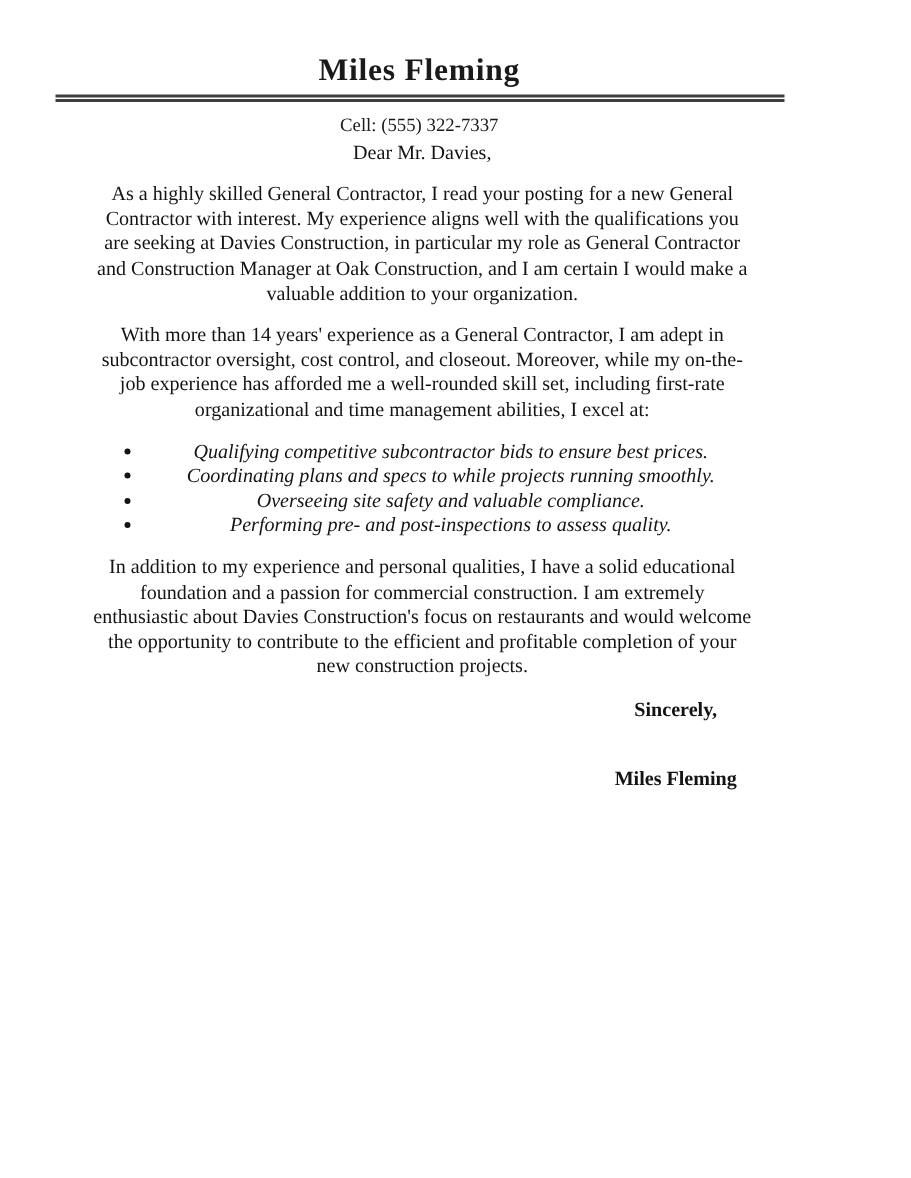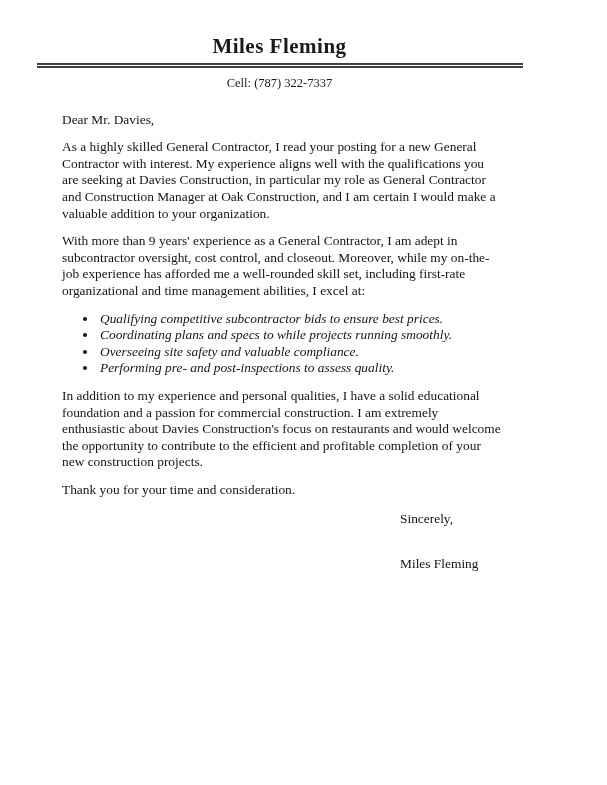--- a/index.html
+++ b/index.html
@@ -32,80 +32,80 @@
     margin: 4px auto 7px auto;
     border-top: 2px solid #3f3f3f;
     border-bottom: 2px solid #3f3f3f;
   }
   .contact {
     font-size: 12.5px;
     line-height: 1.32;
     color: #1a1a1a;
   }
   .letter-body {
-    margin: 20px 58px 0 62px;
+    margin: 2px 58px 0 62px;
     font-size: 13.4px;
     line-height: 1.24;
-    text-align: left;
+    text-align: center;
   }
   .letter-body p {
     margin: 0 0 11px 0;
   }
   .skills {
     margin: 0 0 11px 0;
     padding: 0 0 0 36px;
     list-style-type: disc;
     font-style: italic;
   }
   .skills li {
     margin: 0;
     padding-left: 2px;
   }
   .signature {
     margin-left: 338px;
     margin-top: 12px;
+    font-weight: bold;
   }
   .signature .valediction {
     margin: 0 0 29px 0;
   }
   .signature .sig-name {
     margin: 0;
   }
 </style>
 </head>
 <body>
 
 <div class="page">
 
   <header class="letter-header">
     <h1 class="sender-name">Miles Fleming</h1>
     <div class="double-rule"></div>
     <div class="contact">
-      <div>Cell: (787) 322-7337</div>
+      <div>Cell: (555) 322-7337</div>
     </div>
   </header>
 
   <main class="letter-body">
     <p>Dear Mr. Davies,</p>
 
     <p>As a highly skilled General Contractor, I read your posting for a new General Contractor with interest. My experience aligns well with the qualifications you are seeking at Davies Construction, in particular my role as General Contractor and Construction Manager at Oak Construction, and I am certain I would make a valuable addition to your organization.</p>
 
-    <p>With more than 9 years' experience as a General Contractor, I am adept in subcontractor oversight, cost control, and closeout. Moreover, while my on-the-job experience has afforded me a well-rounded skill set, including first-rate organizational and time management abilities, I excel at:</p>
+    <p>With more than 14 years' experience as a General Contractor, I am adept in subcontractor oversight, cost control, and closeout. Moreover, while my on-the-job experience has afforded me a well-rounded skill set, including first-rate organizational and time management abilities, I excel at:</p>
 
     <ul class="skills">
       <li>Qualifying competitive subcontractor bids to ensure best prices.</li>
       <li>Coordinating plans and specs to while projects running smoothly.</li>
       <li>Overseeing site safety and valuable compliance.</li>
       <li>Performing pre- and post-inspections to assess quality.</li>
     </ul>
 
     <p>In addition to my experience and personal qualities, I have a solid educational foundation and a passion for commercial construction. I am extremely enthusiastic about Davies Construction's focus on restaurants and would welcome the opportunity to contribute to the efficient and profitable completion of your new construction projects.</p>
 
 
-    <p>Thank you for your time and consideration.</p>
 
     <div class="signature">
       <p class="valediction">Sincerely,</p>
       <p class="sig-name">Miles Fleming</p>
     </div>
   </main>
 
 </div>
 
 </body></html>

